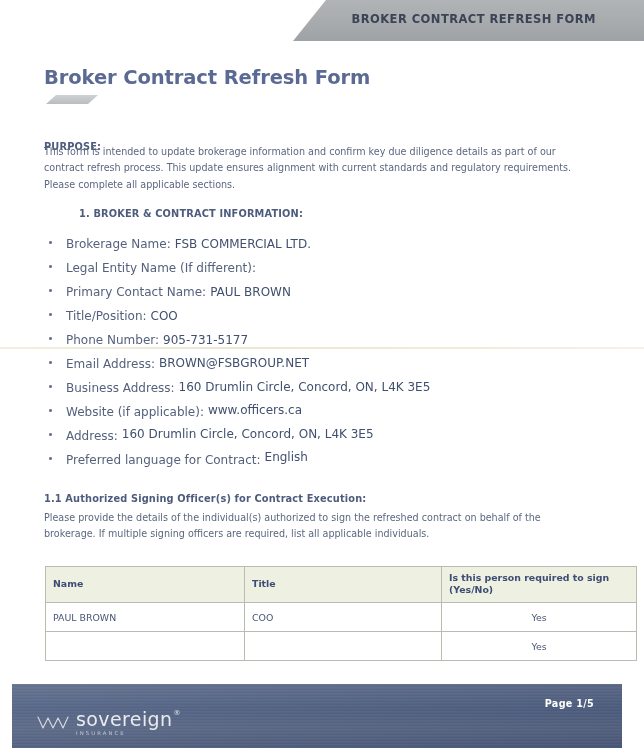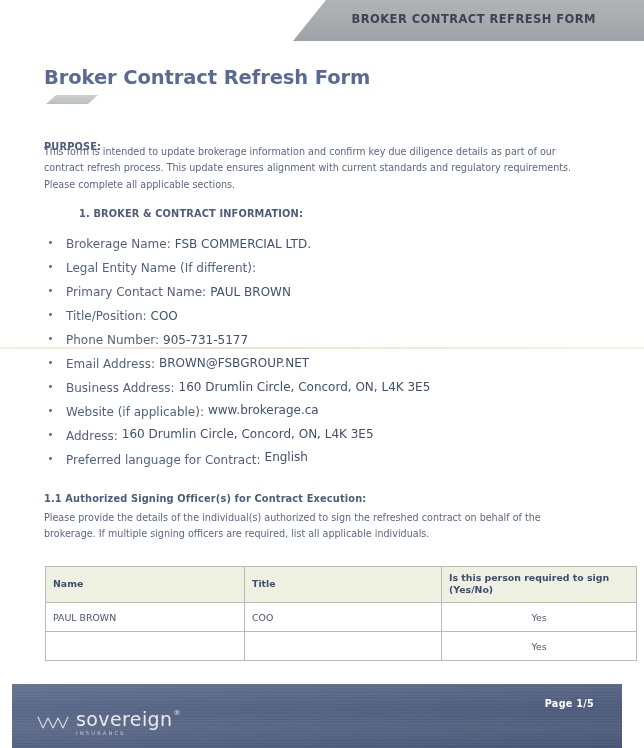--- a/index.html
+++ b/index.html
@@ -307,21 +307,21 @@
       <span class="bullet-label">Email Address:</span><span class="bullet-value">BROWN@FSBGROUP.NET</span>
     </div>
 
     <div class="bullet-row v-up1">
       <span class="bullet-dot"></span>
       <span class="bullet-label">Business Address:</span><span class="bullet-value">160 Drumlin Circle, Concord, ON, L4K 3E5</span>
     </div>
 
     <div class="bullet-row v-up2">
       <span class="bullet-dot"></span>
-      <span class="bullet-label">Website (if applicable):</span><span class="bullet-value">www.brokerage.ca</span>
+      <span class="bullet-label">Website (if applicable):</span><span class="bullet-value">www.officers.ca</span>
     </div>
 
     <div class="bullet-row v-up2">
       <span class="bullet-dot"></span>
       <span class="bullet-label">Address:</span><span class="bullet-value">160 Drumlin Circle, Concord, ON, L4K 3E5</span>
     </div>
 
     <div class="bullet-row v-up3">
       <span class="bullet-dot"></span>
       <span class="bullet-label">Preferred language for Contract:</span><span class="bullet-value">English</span>

